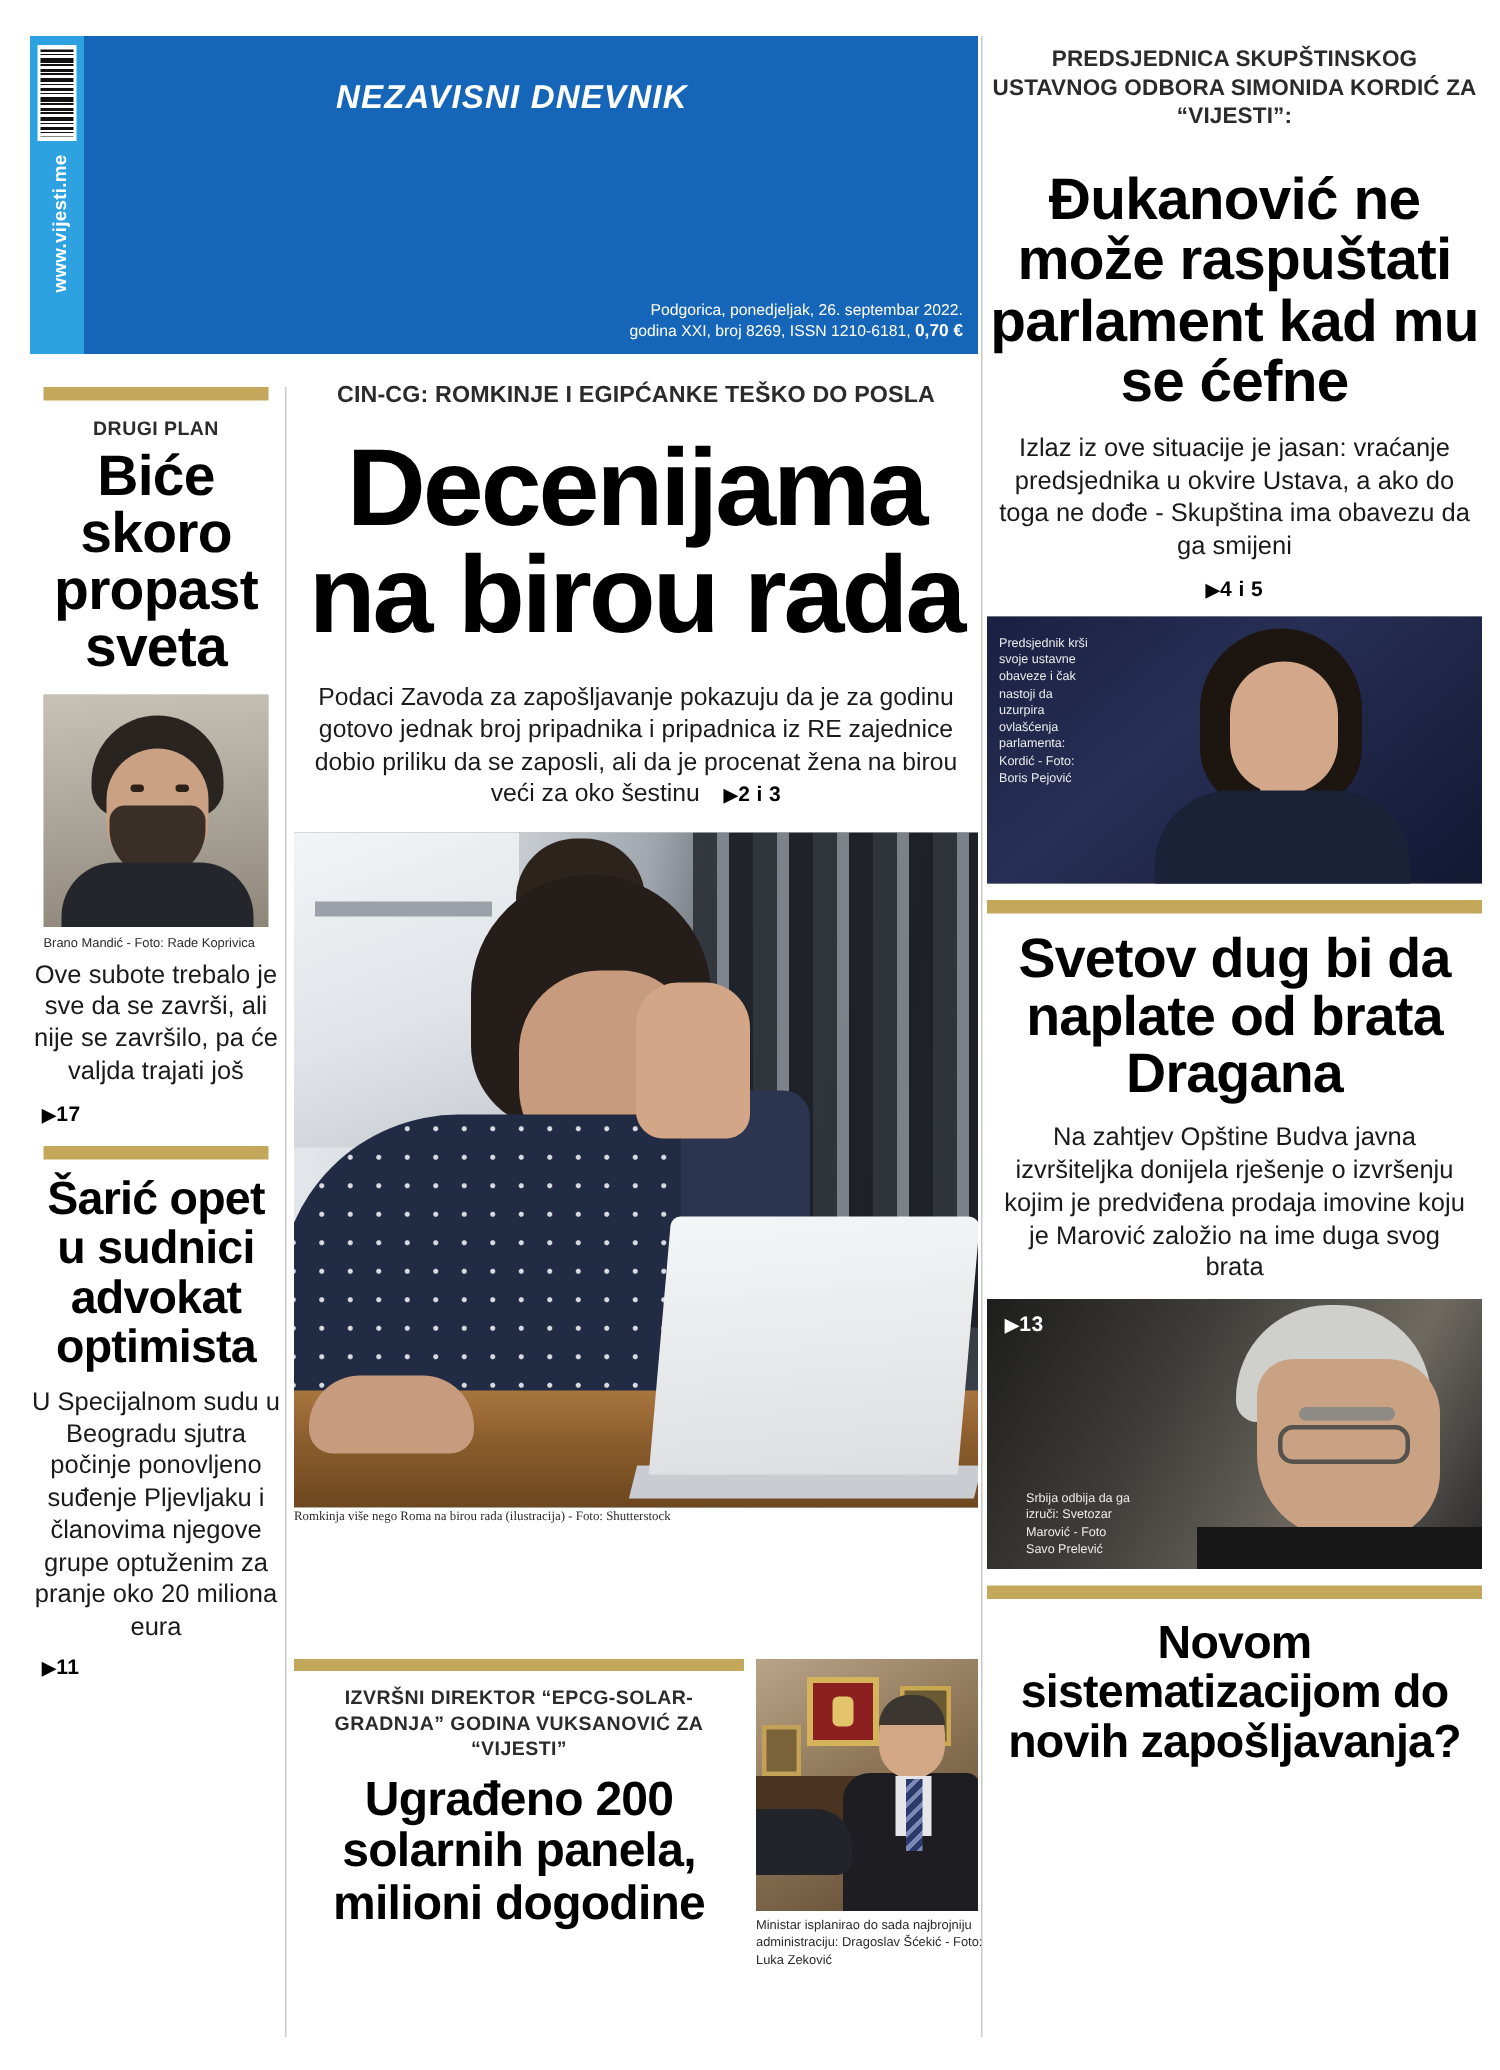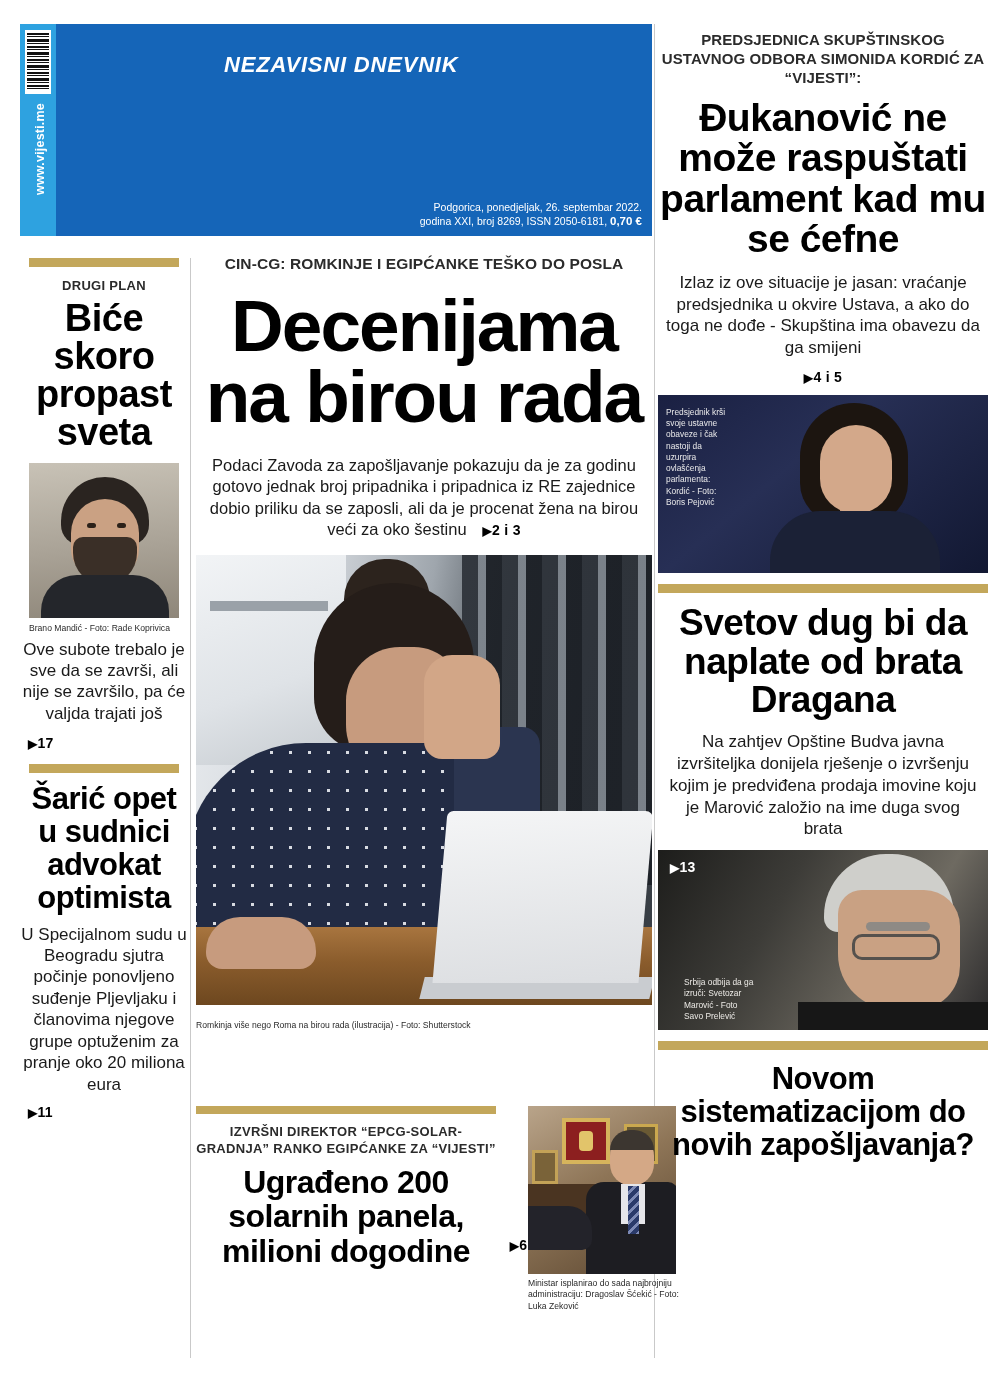--- a/index.html
+++ b/index.html
@@ -113,37 +113,37 @@
   
   .col-center { position: absolute; left: 196px; top: 254px; width: 456px; }
   .cc-kicker { font-size: 15.5px; line-height: 1.28; letter-spacing: .1px; }
   .cc-hl { margin-top: 16px; font-size: 73px; line-height: .98; letter-spacing: -2px; }
   .cc-deck { margin-top: 22px; font-size: 16.5px; line-height: 1.3; padding: 0 10px; }
   .cc-deck .pageref { white-space: nowrap; margin-left: 16px; }
   .cc-photo {
     margin-top: 14px; width: 456px; height: 450px; position: relative; overflow: hidden;
     background: #8b8b8b;
   }
-  .cc-cap { margin-top: 15px; }
+  .cc-cap { margin-top: 0; font-family: Liberation Serif, serif; }
 
   
   .cc-bottom { position: absolute; left: 196px; top: 1106px; width: 300px; }
   .ccb-gold { height: 8px; background: #c3a75b; width: 100%; }
   .ccb-kicker { margin-top: 10px; font-size: 13px; line-height: 1.3; }
   .ccb-hl { margin-top: 7px; font-size: 32px; line-height: 1.08; }
   .ccb-ref { position: absolute; right: -52px; bottom: 14px; }
 
-  .cc-minister { position: absolute; left: 504px; top: 1106px; width: 164px; margin-left: 24px; }
+  .cc-minister { position: absolute; left: 504px; top: 1106px; width: 164px; }
   .ccm-photo { width: 148px; height: 168px; position: relative; overflow: hidden; background: #6b5a46; }
   .ccm-cap { margin-top: 4px; }
 
   
   .col-right { position: absolute; left: 658px; top: 30px; width: 330px; }
   .rc-kicker { font-size: 15px; line-height: 1.28; letter-spacing: .1px; }
-  .rc-hl { margin-top: 10px; font-size: 39px; line-height: 1.04; }
+  .rc-hl { margin-top: 26px; font-size: 39px; line-height: 1.04; }
   .rc-deck { margin-top: 12px; font-size: 17px; line-height: 1.28; }
   .rc-ref { margin-top: 9px; text-align: center; }
   .rc-photo { margin-top: 9px; width: 330px; height: 178px; position: relative; overflow: hidden; background: #151a2e; }
   .rc-photo-cap {
     position: absolute; left: 8px; top: 12px; width: 62px;
     color: #e9e9ea; font-size: 8.4px; line-height: 1.34;
   }
   .rc-gold { margin-top: 11px; height: 9px; background: #c3a75b; width: 100%; }
   .rc-hl2 { margin-top: 11px; font-size: 37px; line-height: 1.05; }
   .rc-deck2 { margin-top: 11px; font-size: 17px; line-height: 1.28; padding: 0 8px; }
@@ -244,21 +244,21 @@
   <div class="masthead">
     <div class="mast-sidebar">
       <div class="barcode">
         <div class="barcode-inner"></div>
       </div>
       <div class="mast-url">www.vijesti.me</div>
     </div>
     <div class="mast-tagline">NEZAVISNI DNEVNIK</div>
     <div class="mast-date">
       <div>Podgorica, ponedjeljak, 26. septembar 2022.</div>
-      <div><span>godina XXI, broj 8269, ISSN 2050-6181, </span><b>0,70 €</b></div>
+      <div><span>godina XXI, broj 8269, ISSN 1210-6181, </span><b>0,70 €</b></div>
     </div>
   </div>
 
   <div class="col-left">
     <div class="lc-gold"></div>
     <div class="kicker lc-kicker">DRUGI PLAN</div>
     <div class="hl lc-hl">Biće skoro propast sveta</div>
 
     <div class="lc-photo">
       <div class="ph mandic-bg"></div>
@@ -310,21 +310,21 @@
       <div class="woman-desk"></div>
       <div class="woman-hand-desk"></div>
       <div class="woman-lap-base"></div>
       <div class="woman-laptop"></div>
     </div>
     <div class="caption cc-cap">Romkinja više nego Roma na birou rada (ilustracija) - Foto: Shutterstock</div>
   </div>
 
   <div class="cc-bottom">
     <div class="ccb-gold"></div>
-    <div class="kicker ccb-kicker">IZVRŠNI DIREKTOR “EPCG-SOLAR-GRADNJA” RANKO EGIPĆANKE ZA “VIJESTI”</div>
+    <div class="kicker ccb-kicker">IZVRŠNI DIREKTOR “EPCG-SOLAR-GRADNJA” GODINA VUKSANOVIĆ ZA “VIJESTI”</div>
     <div class="hl ccb-hl">Ugrađeno 200 solarnih panela, milioni dogodine</div>
     <div class="ccb-ref">
       <span class="pageref"><span class="tri">▶</span><span>6 i 7</span></span>
     </div>
   </div>
 
   <div class="cc-minister">
     <div class="ccm-photo">
       <div class="ph min-bg"></div>
       <div class="min-frame">

